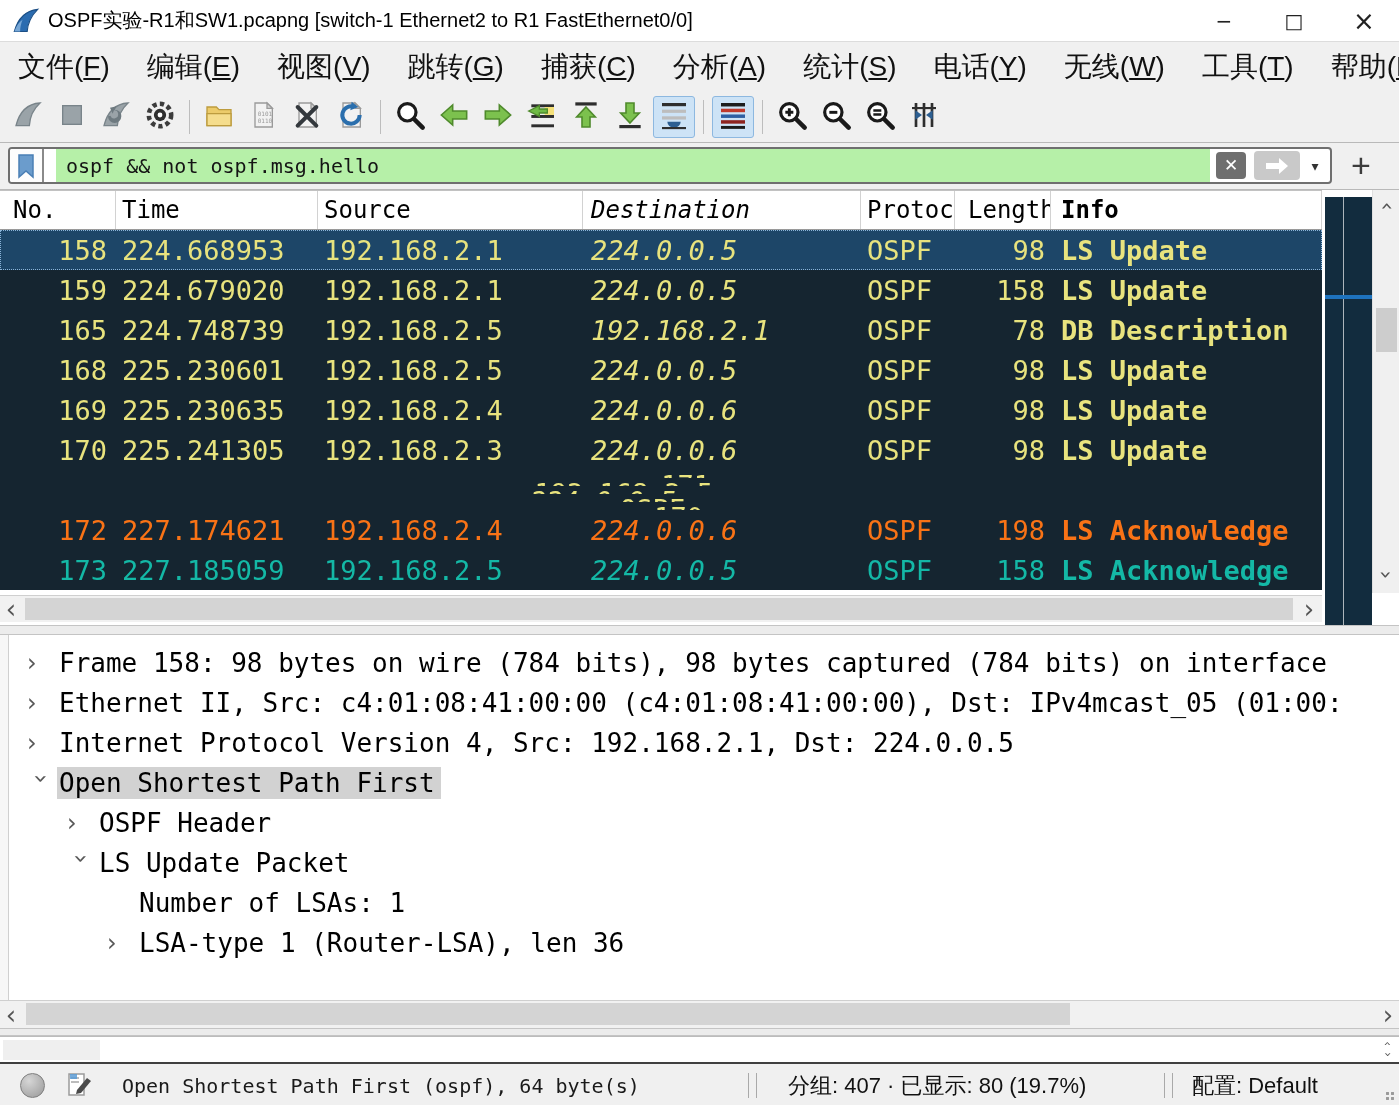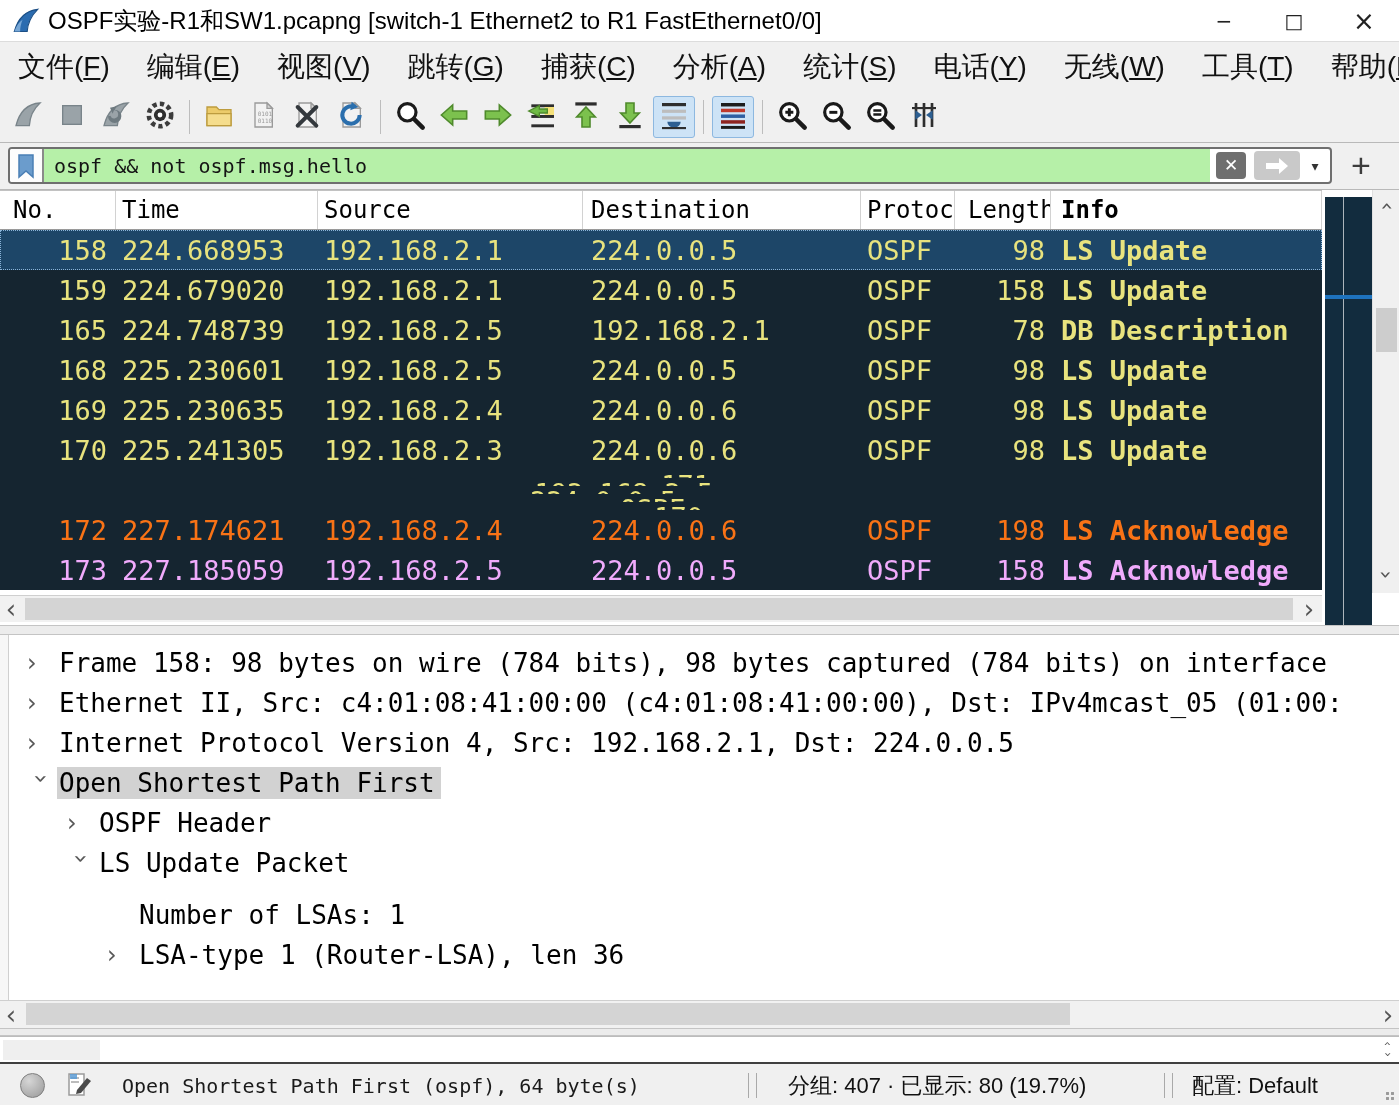--- a/index.html
+++ b/index.html
@@ -8,21 +8,21 @@
     position:relative; overflow:hidden;
     font-family:"Liberation Sans", sans-serif;
     background:#f0f0f0; color:#000;
   }
   .mono { font-family:"DejaVu Sans Mono", monospace; }
 
   
   .titlebar { position:absolute; left:0; top:0; width:1399px; height:42px;
     background:#ffffff; border-bottom:1px solid #dcdcdc; display:flex; align-items:center; }
   .app-icon { width:28px; height:28px; margin-left:12px; flex:none; }
-  .title-text { margin-left:8px; font-size:24px; color:#000; white-space:nowrap; }
+  .title-text { margin-left:8px; font-size:20px; color:#000; white-space:nowrap; }
   .win-controls { margin-left:auto; display:flex; height:100%; }
   .win-btn { width:70px; height:100%; display:flex; align-items:center; justify-content:center;
     font-size:20px; color:#222; font-family:"DejaVu Sans", sans-serif; }
 
   
   .menubar { position:absolute; left:0; top:42px; width:1399px; height:50px;
     background:#f0f0f0; display:flex; align-items:center; padding-left:18px; gap:37px; }
   .menu-item { font-size:28px; color:#111; white-space:nowrap; }
   .menu-item u { text-decoration:underline; }
 
@@ -36,21 +36,21 @@
   .tb-sep { width:1px; height:34px; background:#bdbdbd; margin:0 7px; }
 
   
   .filterbar { position:absolute; left:0; top:143px; width:1399px; height:47px; background:#f0f0f0; border-bottom:1px solid #b9b9b9; }
   .filter-box { position:absolute; left:8px; top:4px; width:1324px; height:37px;
     background:#fff; border:2px solid #6f6f6f; border-radius:4px; display:flex; align-items:stretch; overflow:hidden; }
   .bookmark-btn { width:34px; flex:none; border-right:2px solid #8a8a8a; background:#fdfdfd;
     display:flex; align-items:center; justify-content:center; }
   .bookmark-btn svg { width:24px; height:26px; }
   .filter-input { flex:1; background:#b6f0a8; font-size:20px; color:#141414;
-    display:flex; align-items:center; padding-left:10px; white-space:nowrap; overflow:hidden; }
+    display:flex; align-items:center; padding-left:10px; white-space:nowrap; overflow:hidden;margin-left:12px; }
   .clear-btn { width:30px; height:27px; align-self:center; margin:0 8px 0 6px; flex:none;
     background:#6f6f6f; border-radius:4px; color:#fff; font-size:17px; display:flex; align-items:center; justify-content:center; }
   .apply-btn { width:46px; height:29px; align-self:center; flex:none;
     background:#c9c9c9; border-radius:4px; display:flex; align-items:center; justify-content:center; }
   .apply-btn svg { width:28px; height:18px; }
   .caret-btn { width:30px; flex:none; display:flex; align-items:center; justify-content:center;
     color:#333; font-size:14px; }
   .add-btn { position:absolute; left:1344px; top:0px; width:34px; height:44px;
     font-size:34px; color:#3c3c3c; display:flex; align-items:center; justify-content:center; }
 
@@ -59,21 +59,21 @@
   .plist-header { position:absolute; left:0; top:0; width:1322px; height:40px; background:#ffffff;
     border-top:1px solid #c2c2c2; border-bottom:1px solid #9a9a9a; display:flex; font-size:24px; }
   .hcell { border-right:1px solid #d2d2d2; display:flex; align-items:center; padding-left:13px;
     white-space:nowrap; overflow:hidden; }
   .plist-body { position:absolute; left:0; top:40px; width:1322px; height:360px; }
   .prow { height:40px; display:flex; font-size:27px; align-items:center; }
   .prow .cell { white-space:nowrap; overflow:hidden; }
   .c-no   { width:116px; text-align:right; padding-right:9px; }
   .c-time { width:202px; padding-left:6px; }
   .c-src  { width:265px; padding-left:6px; }
-  .c-dst  { width:278px; padding-left:8px; }
+  .c-dst  { width:278px; padding-left:8px;font-style:italic; }
   .c-proto{ width:94px;  padding-left:6px; }
   .c-len  { width:96px;  text-align:right; padding-right:6px; }
   .c-info { flex:1; padding-left:10px;font-weight:bold; }
   .minimap { position:absolute; left:1322px; top:7px; width:50px; height:585px;
     border-left:3px solid #ffffff; }
   .minimap-viewline { position:absolute; left:18px; top:0; width:1px; height:100%; background:rgba(255,255,255,.65); }
   .minimap-marker { position:absolute; left:0; width:100%; height:4px; }
   .vscroll { position:absolute; left:1372px; top:0; width:27px; height:403px; background:#f0f0f0; border-left:1px solid #e0e0e0; }
   .sb-chevron { position:absolute; left:0; width:100%; text-align:center; color:#555; font-size:22px; line-height:24px; font-family:"DejaVu Sans", sans-serif; }
   .vthumb { position:absolute; left:3px; width:21px; background:#cdcdcd; }
@@ -385,21 +385,21 @@
       </div>
       <div class="prow" style="color: #f97316;">
         <div class="cell c-no">172</div>
         <div class="cell c-time">227.174621</div>
         <div class="cell c-src">192.168.2.4</div>
         <div class="cell c-dst">224.0.0.6</div>
         <div class="cell c-proto">OSPF</div>
         <div class="cell c-len">198</div>
         <div class="cell c-info">LS Acknowledge</div>
       </div>
-      <div class="prow" style="color: #f0abfc;">
+      <div class="prow" style="color: #14b8a6;">
         <div class="cell c-no">173</div>
         <div class="cell c-time">227.185059</div>
         <div class="cell c-src">192.168.2.5</div>
         <div class="cell c-dst">224.0.0.5</div>
         <div class="cell c-proto">OSPF</div>
         <div class="cell c-len">158</div>
         <div class="cell c-info">LS Acknowledge</div>
       </div>
     </div>
 
@@ -443,21 +443,21 @@
         <span class="dtext">Open Shortest Path First</span>
       </div>
       <div class="dline" style="padding-left: 58px;">
         <span class="dchev">›</span>
         <span class="dtext">OSPF Header</span>
       </div>
       <div class="dline" style="padding-left: 58px;">
         <span class="dchev expanded">›</span>
         <span class="dtext">LS Update Packet</span>
       </div>
-      <div class="dline" style="padding-left: 98px; margin-top: 12px;">
+      <div class="dline" style="padding-left: 98px;">
         <span class="dchev hidden">›</span>
         <span class="dtext">Number of LSAs: 1</span>
       </div>
       <div class="dline" style="padding-left: 98px;">
         <span class="dchev">›</span>
         <span class="dtext">LSA-type 1 (Router-LSA), len 36</span>
       </div>
     </div>
 </div>
 

